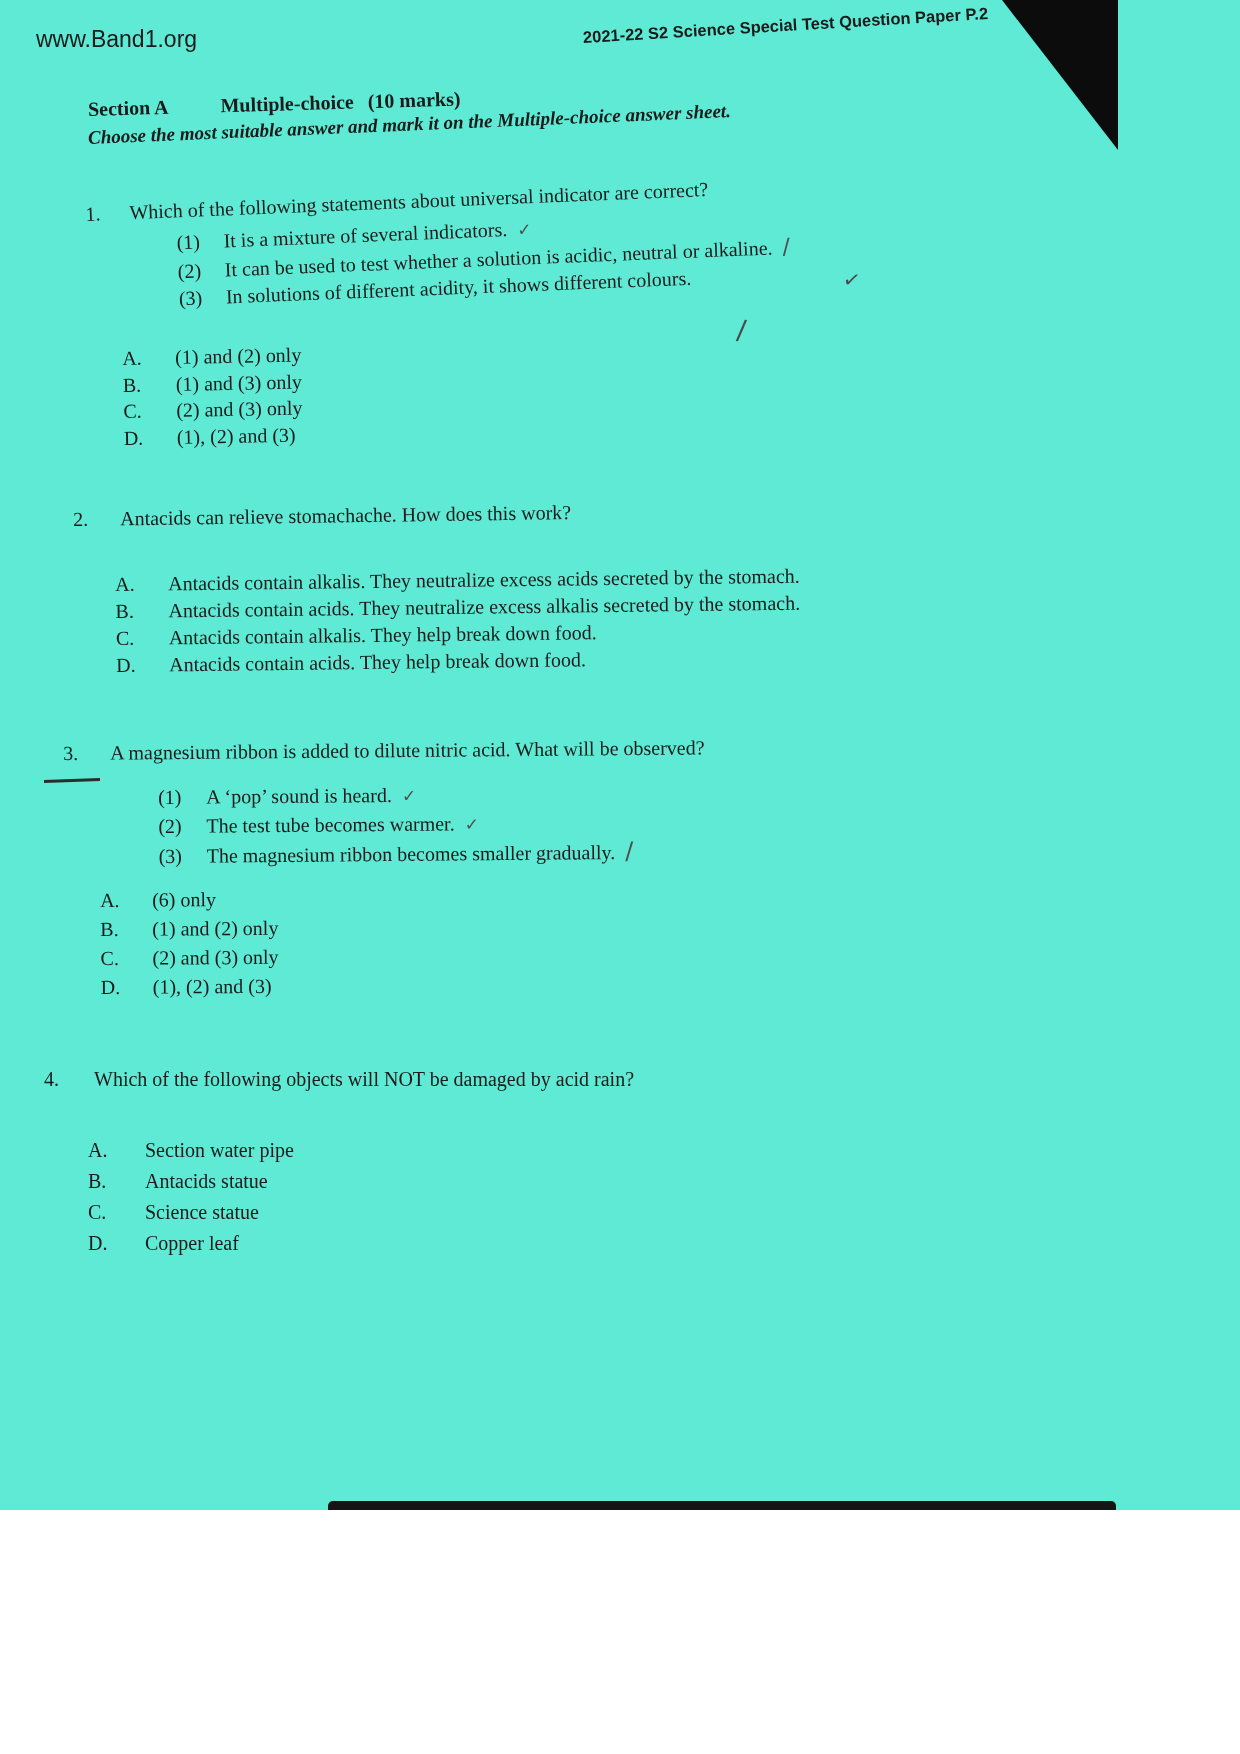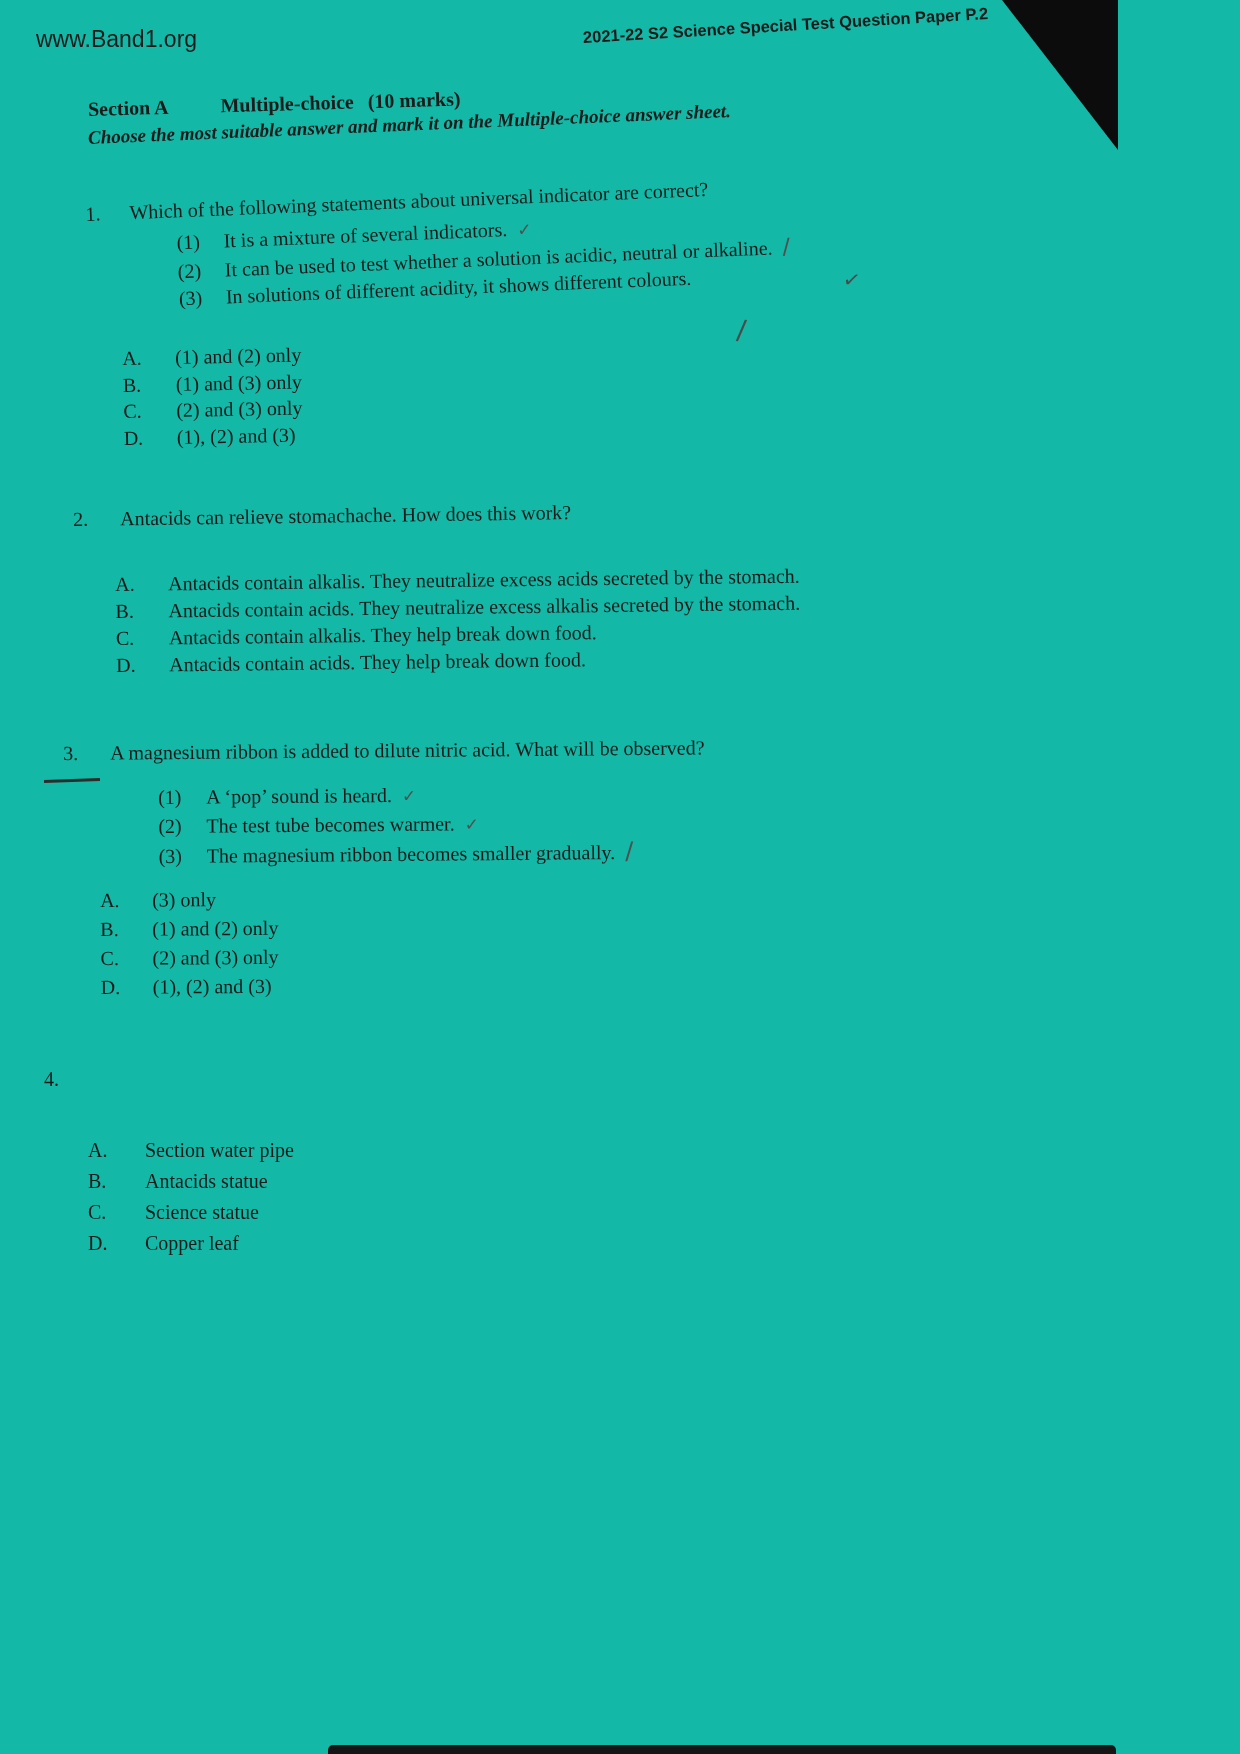--- a/index.html
+++ b/index.html
@@ -1,18 +1,18 @@
 <!DOCTYPE html>
 <html><head>
 <meta charset="utf-8">
 <style>
   html,body { margin:0; padding:0; background:#ffffff; }
   .page {
-    position:relative; width:1240px; height:1754px;
-    background:#14b8a6;
+    position:relative; width:1240px; height:1510px;
+    background:#5eead4;
     font-family:"Liberation Serif", serif;
     color:#1b1b1b;
     overflow:hidden;
   }
   .abs { position:absolute; }
   .sans { font-family:"Liberation Sans", sans-serif; }
   .b { font-weight:bold; }
   .i { font-style:italic; }
   .row { display:flex; align-items:baseline; }
   .qnum { flex:0 0 44px; font-size:20px; }
@@ -159,39 +159,40 @@
     <div class="row" style="line-height:28px;">
       <span class="snum" style="flex-basis:48px;">(3)</span>
       <span class="stext">The magnesium ribbon becomes smaller gradually.</span>
       <span class="mark" style="font-size:24px;">/</span>
     </div>
   </div>
 
   <div class="abs opts" style="left:100px; top:886px; width:600px; transform:rotate(-0.4deg); transform-origin:left top;">
     <div class="row" style="line-height:29px;">
       <span class="olet" style="flex-basis:52px;">A.</span>
-      <span class="stext">(3) only</span>
+      <span class="stext">(6) only</span>
     </div>
     <div class="row" style="line-height:29px;">
       <span class="olet" style="flex-basis:52px;">B.</span>
       <span class="stext">(1) and (2) only</span>
     </div>
     <div class="row" style="line-height:29px;">
       <span class="olet" style="flex-basis:52px;">C.</span>
       <span class="stext">(2) and (3) only</span>
     </div>
     <div class="row" style="line-height:29px;">
       <span class="olet" style="flex-basis:52px;">D.</span>
       <span class="stext">(1), (2) and (3)</span>
     </div>
   </div>
 
   <div class="abs" style="left:44px; top:1068px; width:980px;">
     <div class="row">
       <span class="qnum" style="flex-basis:50px;">4.</span>
+      <span class="stext">Which of the following objects will NOT be damaged by acid rain?</span>
     </div>
   </div>
 
   <div class="abs opts" style="left:88px; top:1135px; width:600px;">
     <div class="row" style="line-height:31px;">
       <span class="olet" style="flex-basis:57px;">A.</span>
       <span class="stext">Section water pipe</span>
     </div>
     <div class="row" style="line-height:31px;">
       <span class="olet" style="flex-basis:57px;">B.</span>

